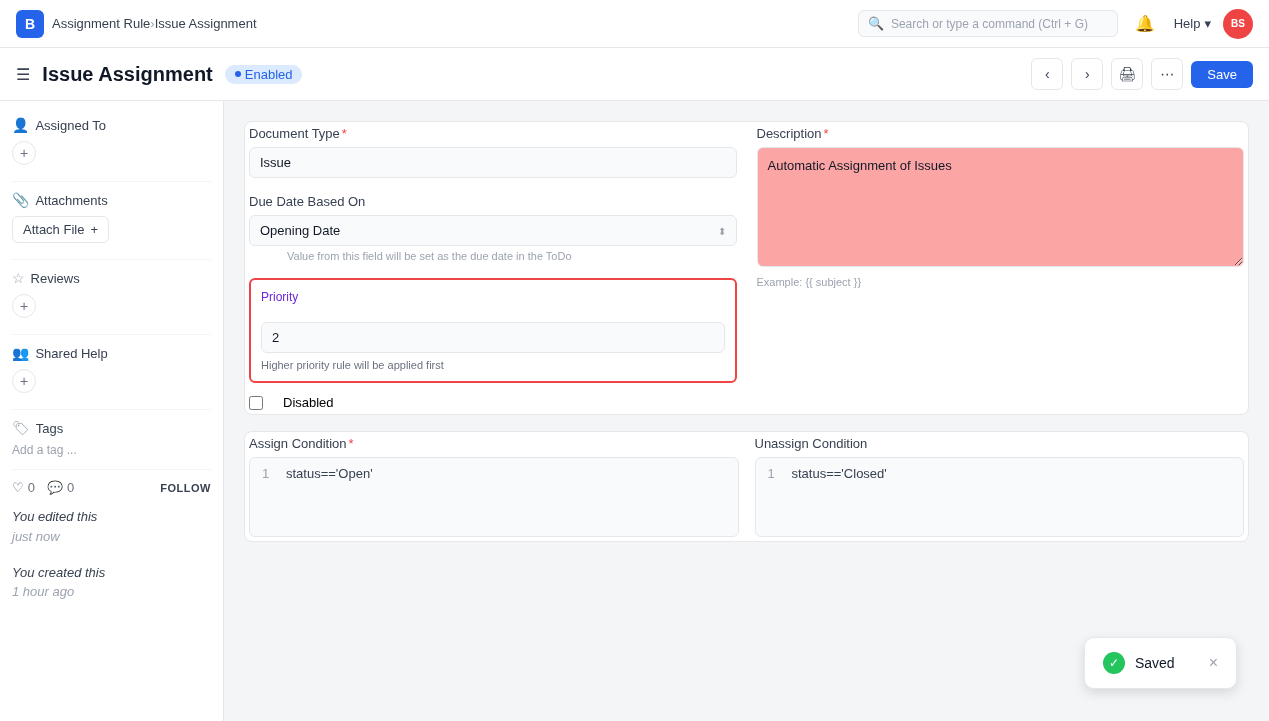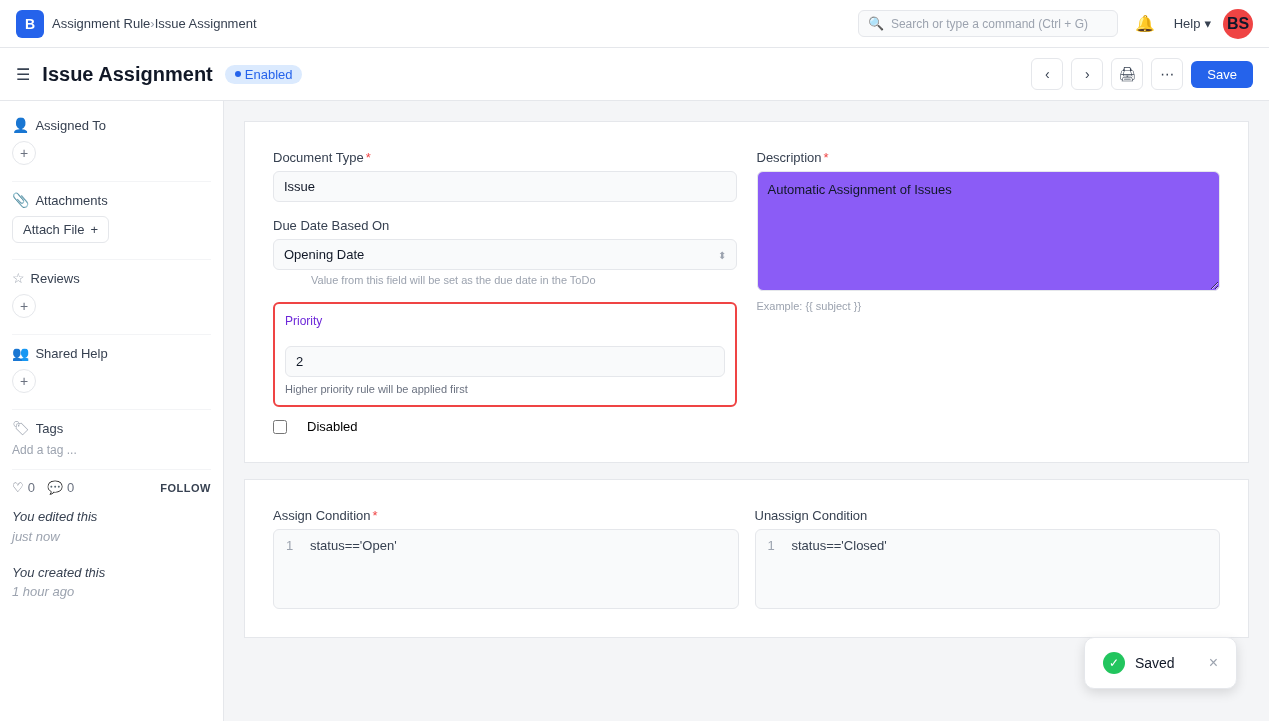--- a/index.html
+++ b/index.html
@@ -46,21 +46,21 @@
     }
     .help-btn {
       display: flex; align-items: center; gap: 4px;
       border: none; background: none; cursor: pointer; color: #374151;
       font-size: 13px;
     }
     .avatar {
       width: 30px; height: 30px;
       background: #ef4444; border-radius: 50%;
       display: flex; align-items: center; justify-content: center;
-      color: #0f172a; font-weight: 600; font-size: 16px;
+      color: #ffffff; font-weight: 600; font-size: 10px;
     }
 
     
     .page-header {
       background: #fff;
       border-bottom: 1px solid #e5e7eb;
       padding: 10px 16px;
       display: flex; align-items: center; gap: 12px;
     }
     .hamburger { font-size: 16px; color: #374151; cursor: pointer; }
@@ -144,21 +144,21 @@
     }
     .activity-time { color: #9ca3af; }
 
     
     .main-content {
       flex: 1; overflow-y: auto; padding: 20px;
       background: #f4f5f7;
     }
     .content-card {
       background: #fff; border: 1px solid #e5e7eb;
-      border-radius: 0; padding: 28px; margin-bottom: 16px;
+      border-radius: 8px; padding: 4px; margin-bottom: 16px;
     }
     .form-grid {
       display: grid; grid-template-columns: 1fr 1fr; gap: 20px;
     }
     .form-field { margin-bottom: 16px; }
     .form-label {
       font-size: 12px; color: #374151; margin-bottom: 6px;
       display: flex; align-items: center; gap: 2px;
     }
     .required { color: #ef4444; }
@@ -192,21 +192,21 @@
       background: #f9fafb; border: 1px solid #e5e7eb;
       border-radius: 6px; padding: 7px 10px;
       font-size: 13px; color: #111827; margin-bottom: 6px;
     }
     .priority-hint { font-size: 11px; color: #6b7280; }
 
     .description-area {
       width: 100%; min-height: 120px;
       border: 1px solid #e5e7eb; border-radius: 6px;
       padding: 10px; font-size: 13px; color: #111827;
-      background: #8b5cf6; resize: vertical;
+      background: #fca5a5; resize: vertical;
     }
     .example-text { font-size: 11px; color: #9ca3af; margin-top: 6px; }
 
     .disabled-row {
       display: flex; align-items: center; gap: 20px;
       margin-top: 8px;
     }
     .checkbox-input { width: 14px; height: 14px; cursor: pointer; }
 
     

